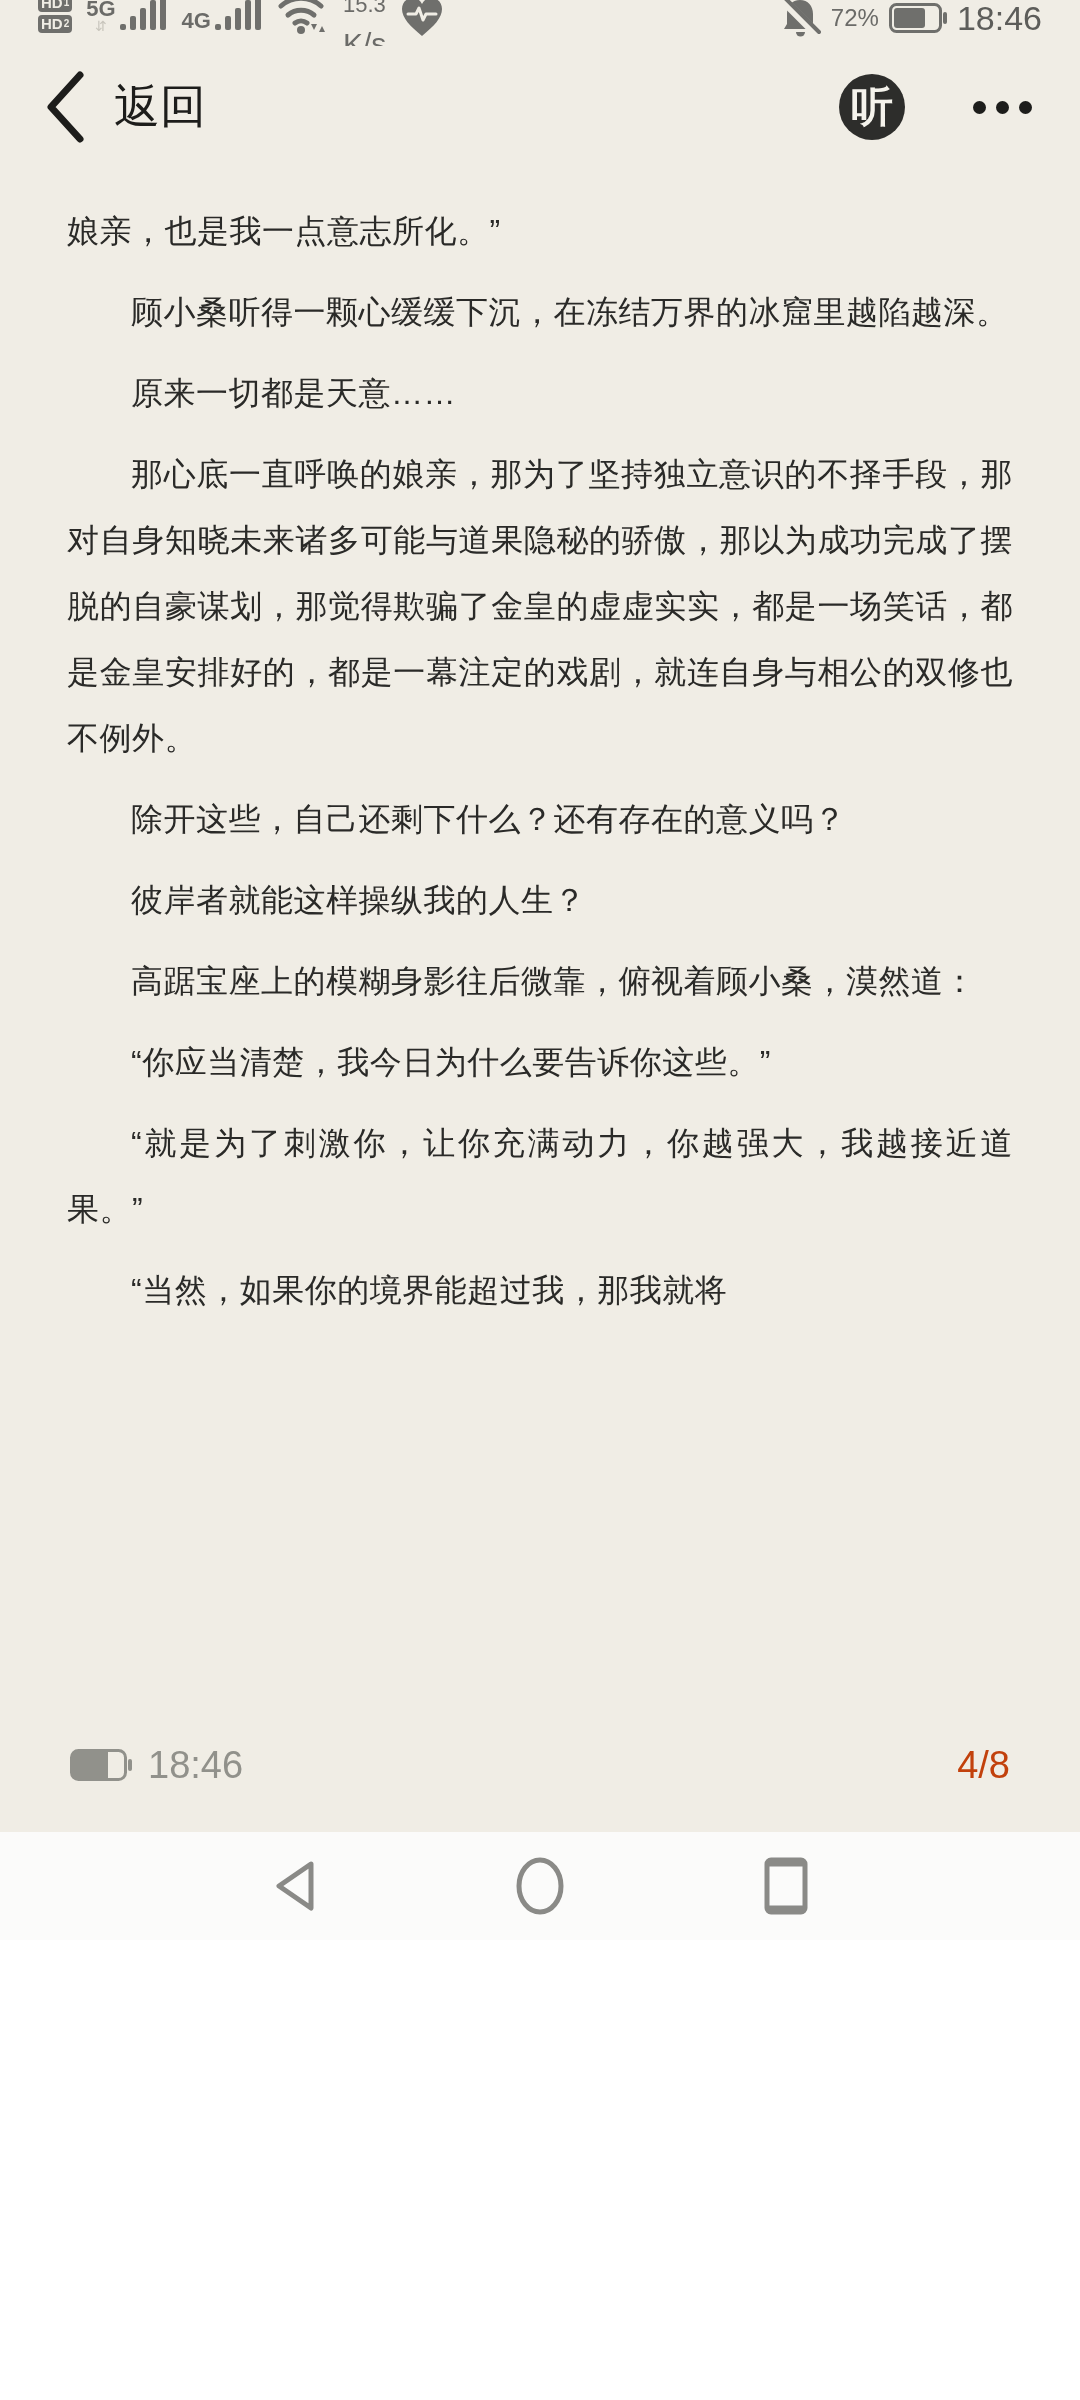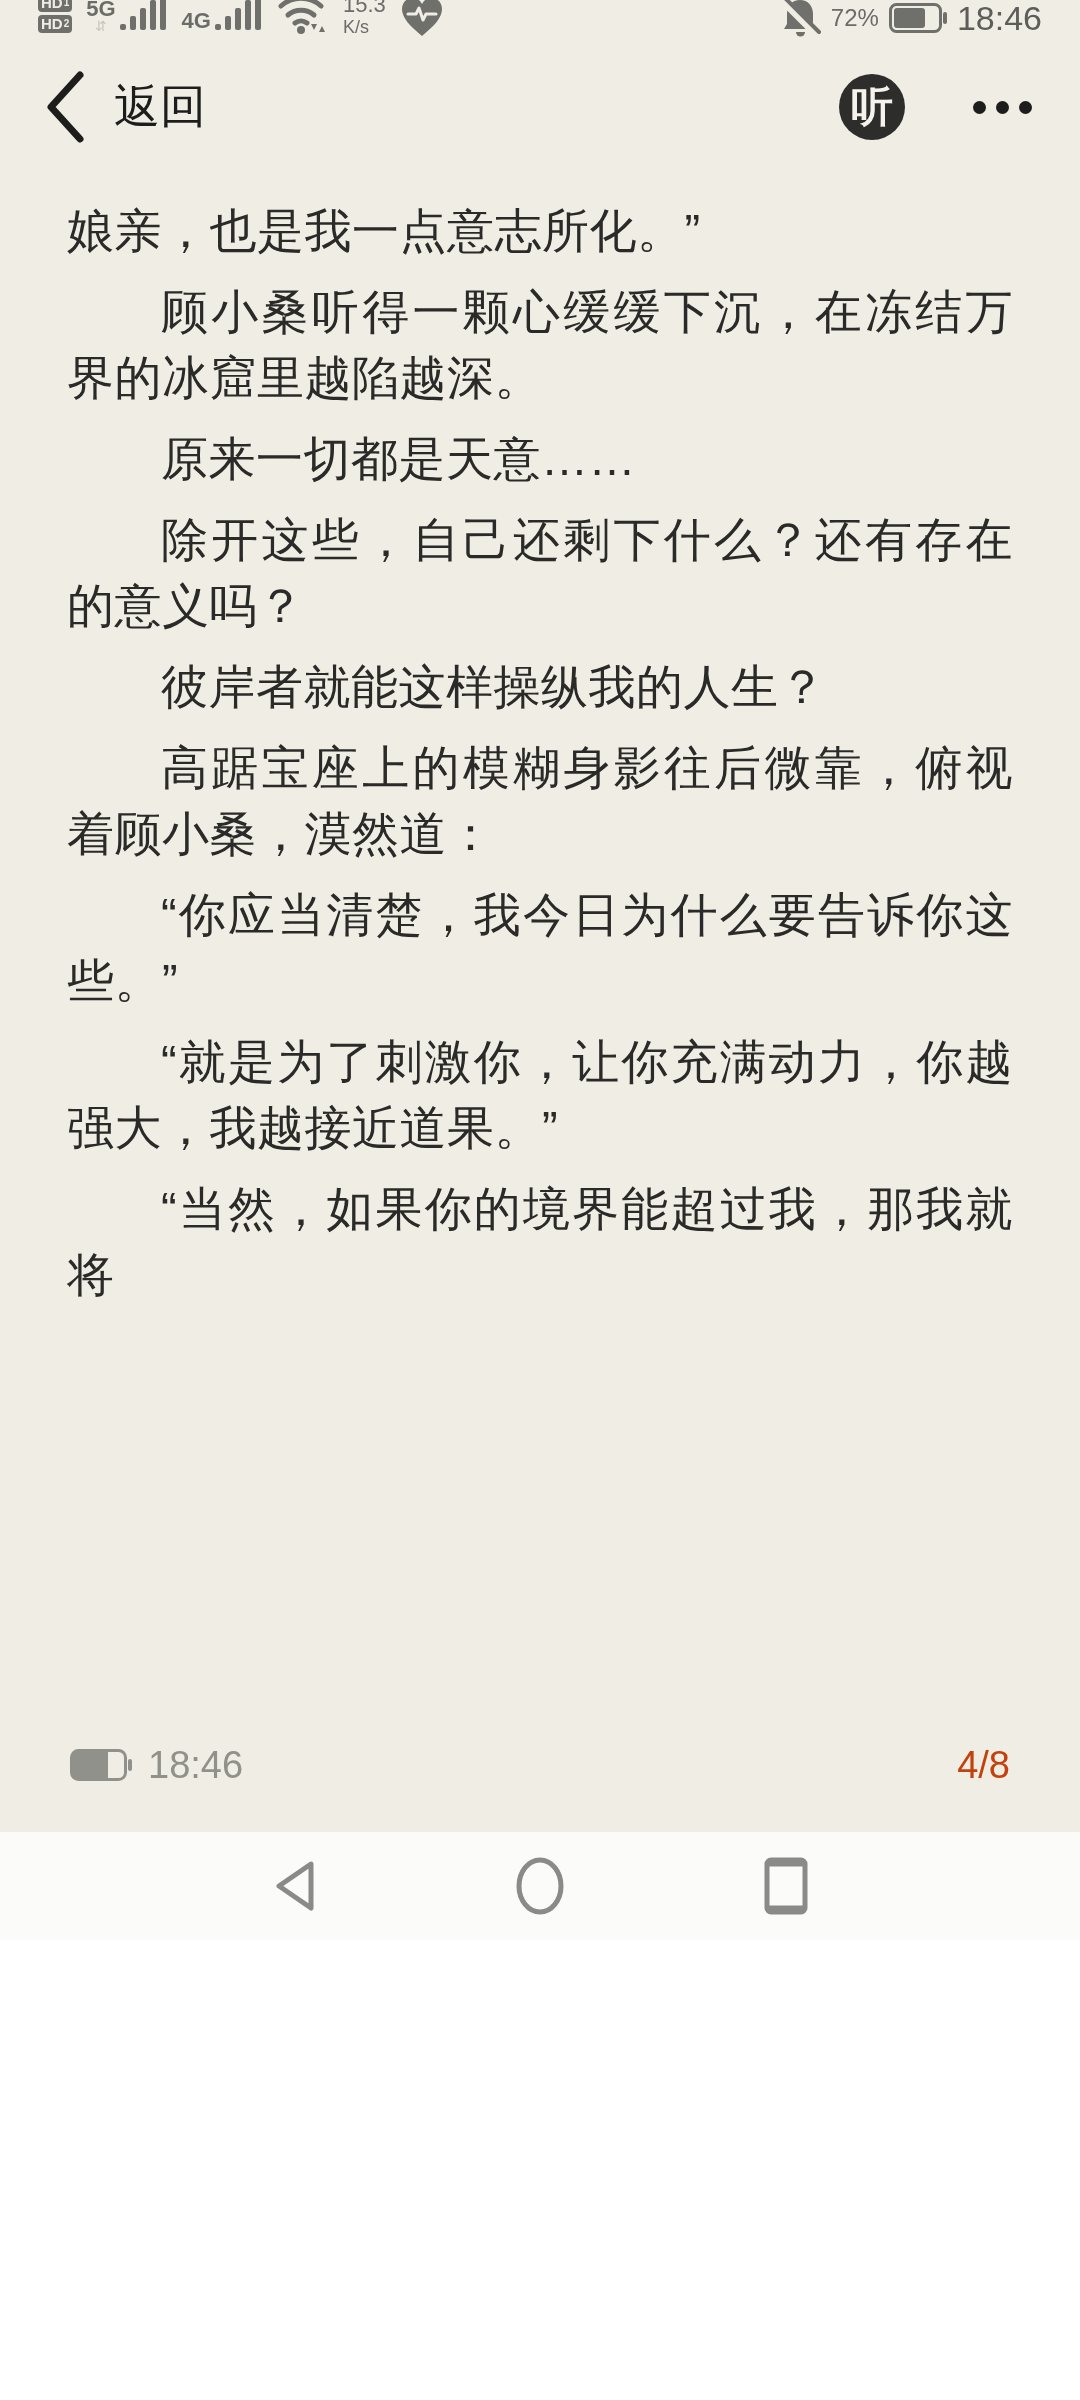--- a/index.html
+++ b/index.html
@@ -25,21 +25,21 @@
     line-height:18px; padding:0 3px; border-radius:4px; letter-spacing:0;
     display:flex; align-items:center;
   }
   .hd-badge .sub { font-size:10px; margin-left:1px; }
   .net-group { display:flex; align-items:flex-end; gap:4px; }
   .net-col { display:flex; flex-direction:column; align-items:center; line-height:1; }
   .net-label { font-size:22px; font-weight:bold; color:#6b6b68; }
   .dim-arrows { font-size:14px; color:#c8c5bc; line-height:12px; }
   .speed-stack { display:flex; flex-direction:column; align-items:flex-start; line-height:1; padding-top:2px; }
   .speed-val { font-size:22px; }
-  .speed-unit { font-size:18px; margin-top:2px; }
+  .speed-unit { font-size:30px; margin-top:13px; }
   .pct { font-size:24px; color:#6b6b68; }
   .sb-time { font-size:34px; color:#5d5d5a; }
 
   
   .header {
     height:118px; display:flex; align-items:center;
     padding:0 44px; margin-top:2px;text-align:right;
   }
   .back-btn { display:flex; align-items:center; gap:28px; cursor:pointer; }
   .back-label { font-size:46px; color:#1d1d1b; }
@@ -48,21 +48,21 @@
     width:66px; height:66px; border-radius:50%; background:#2d2d2b;
     display:flex; align-items:center; justify-content:center; cursor:pointer;
   }
   .listen-glyph { color:#f5f3ec; font-size:42px; font-family:"Liberation Serif", serif; font-weight:bold; }
   .more-btn { display:flex; gap:10px; margin-left:64px; padding:10px 4px; cursor:pointer; }
   .more-btn .dot { width:13px; height:13px; border-radius:50%; background:#1d1d1b; }
 
   
   .content { padding:32px 67px 0 67px; }
   .para {
-    font-size:47px; line-height:66px; color:#2a2a28;
+    font-size:32px; line-height:66px; color:#2a2a28;
     text-align:justify; text-indent:2em; margin-bottom:15px;
     letter-spacing:0.5px;
   }
   .para.no-indent { text-indent:0; }
 
   
   .reader-footer {
     position:absolute; left:0; right:0; bottom:145px; height:60px;
     display:flex; align-items:center; justify-content:space-between;
     padding:0 70px; color:#91918b; font-size:38px;
@@ -175,20 +175,21 @@
       <span class="dot"></span>
       <span class="dot"></span>
       <span class="dot"></span>
     </div>
   </div>
 
   <div class="content">
       <p class="para no-indent">娘亲，也是我一点意志所化。”</p>
       <p class="para">顾小桑听得一颗心缓缓下沉，在冻结万界的冰窟里越陷越深。</p>
       <p class="para">原来一切都是天意……</p>
+      <p class="para">那心底一直呼唤的娘亲，那为了坚持独立意识的不择手段，那对自身知晓未来诸多可能与道果隐秘的骄傲，那以为成功完成了摆脱的自豪谋划，那觉得欺骗了金皇的虚虚实实，都是一场笑话，都是金皇安排好的，都是一幕注定的戏剧，就连自身与相公的双修也不例外。</p>
       <p class="para">除开这些，自己还剩下什么？还有存在的意义吗？</p>
       <p class="para">彼岸者就能这样操纵我的人生？</p>
       <p class="para">高踞宝座上的模糊身影往后微靠，俯视着顾小桑，漠然道：</p>
       <p class="para">“你应当清楚，我今日为什么要告诉你这些。”</p>
       <p class="para">“就是为了刺激你，让你充满动力，你越强大，我越接近道果。”</p>
       <p class="para">“当然，如果你的境界能超过我，那我就将</p>
     </div>
 
   <div class="reader-footer">
     <div class="foot-left">

